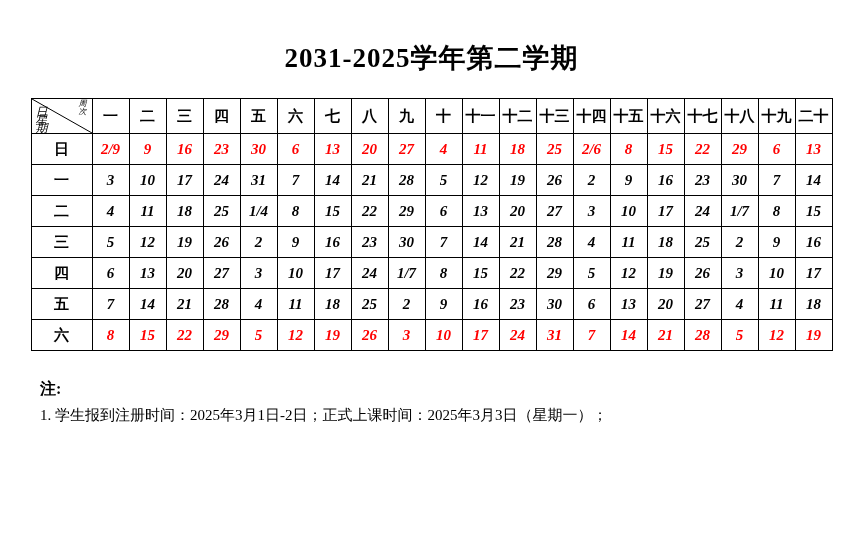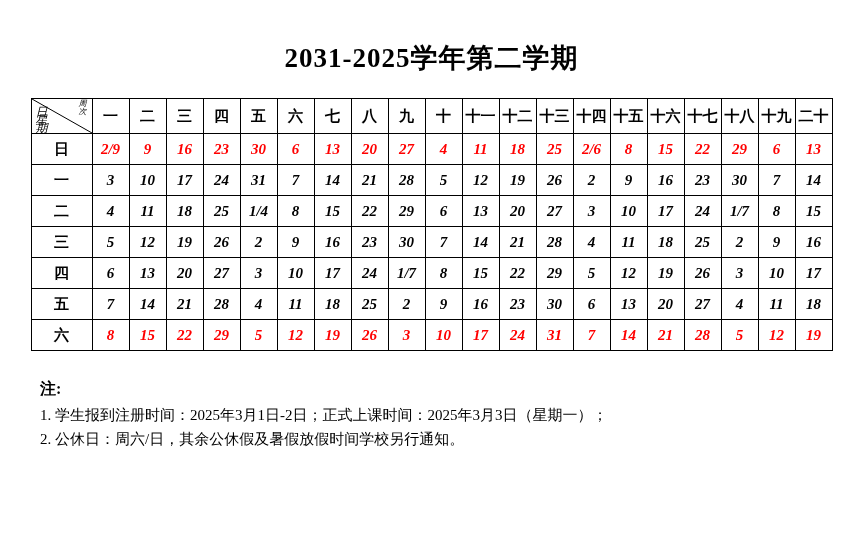--- a/index.html
+++ b/index.html
@@ -324,14 +324,13 @@
           <td class="cell red" style="color: rgb(255, 0, 0);">12</td>
           <td class="cell red" style="color: rgb(255, 0, 0);">19</td>
         </tr>
       </tbody>
   </table>
 </div>
 
 <div id="notes">
   <div class="notes-title">注:</div>
   <div>1. 学生报到注册时间：2025年3月1日-2日；正式上课时间：2025年3月3日（星期一）；</div>
-  <div>2. 公休日：周六/日，其余公休假及暑假放假时间学校另行通知。</div>
 </div>
 
 </body></html>

